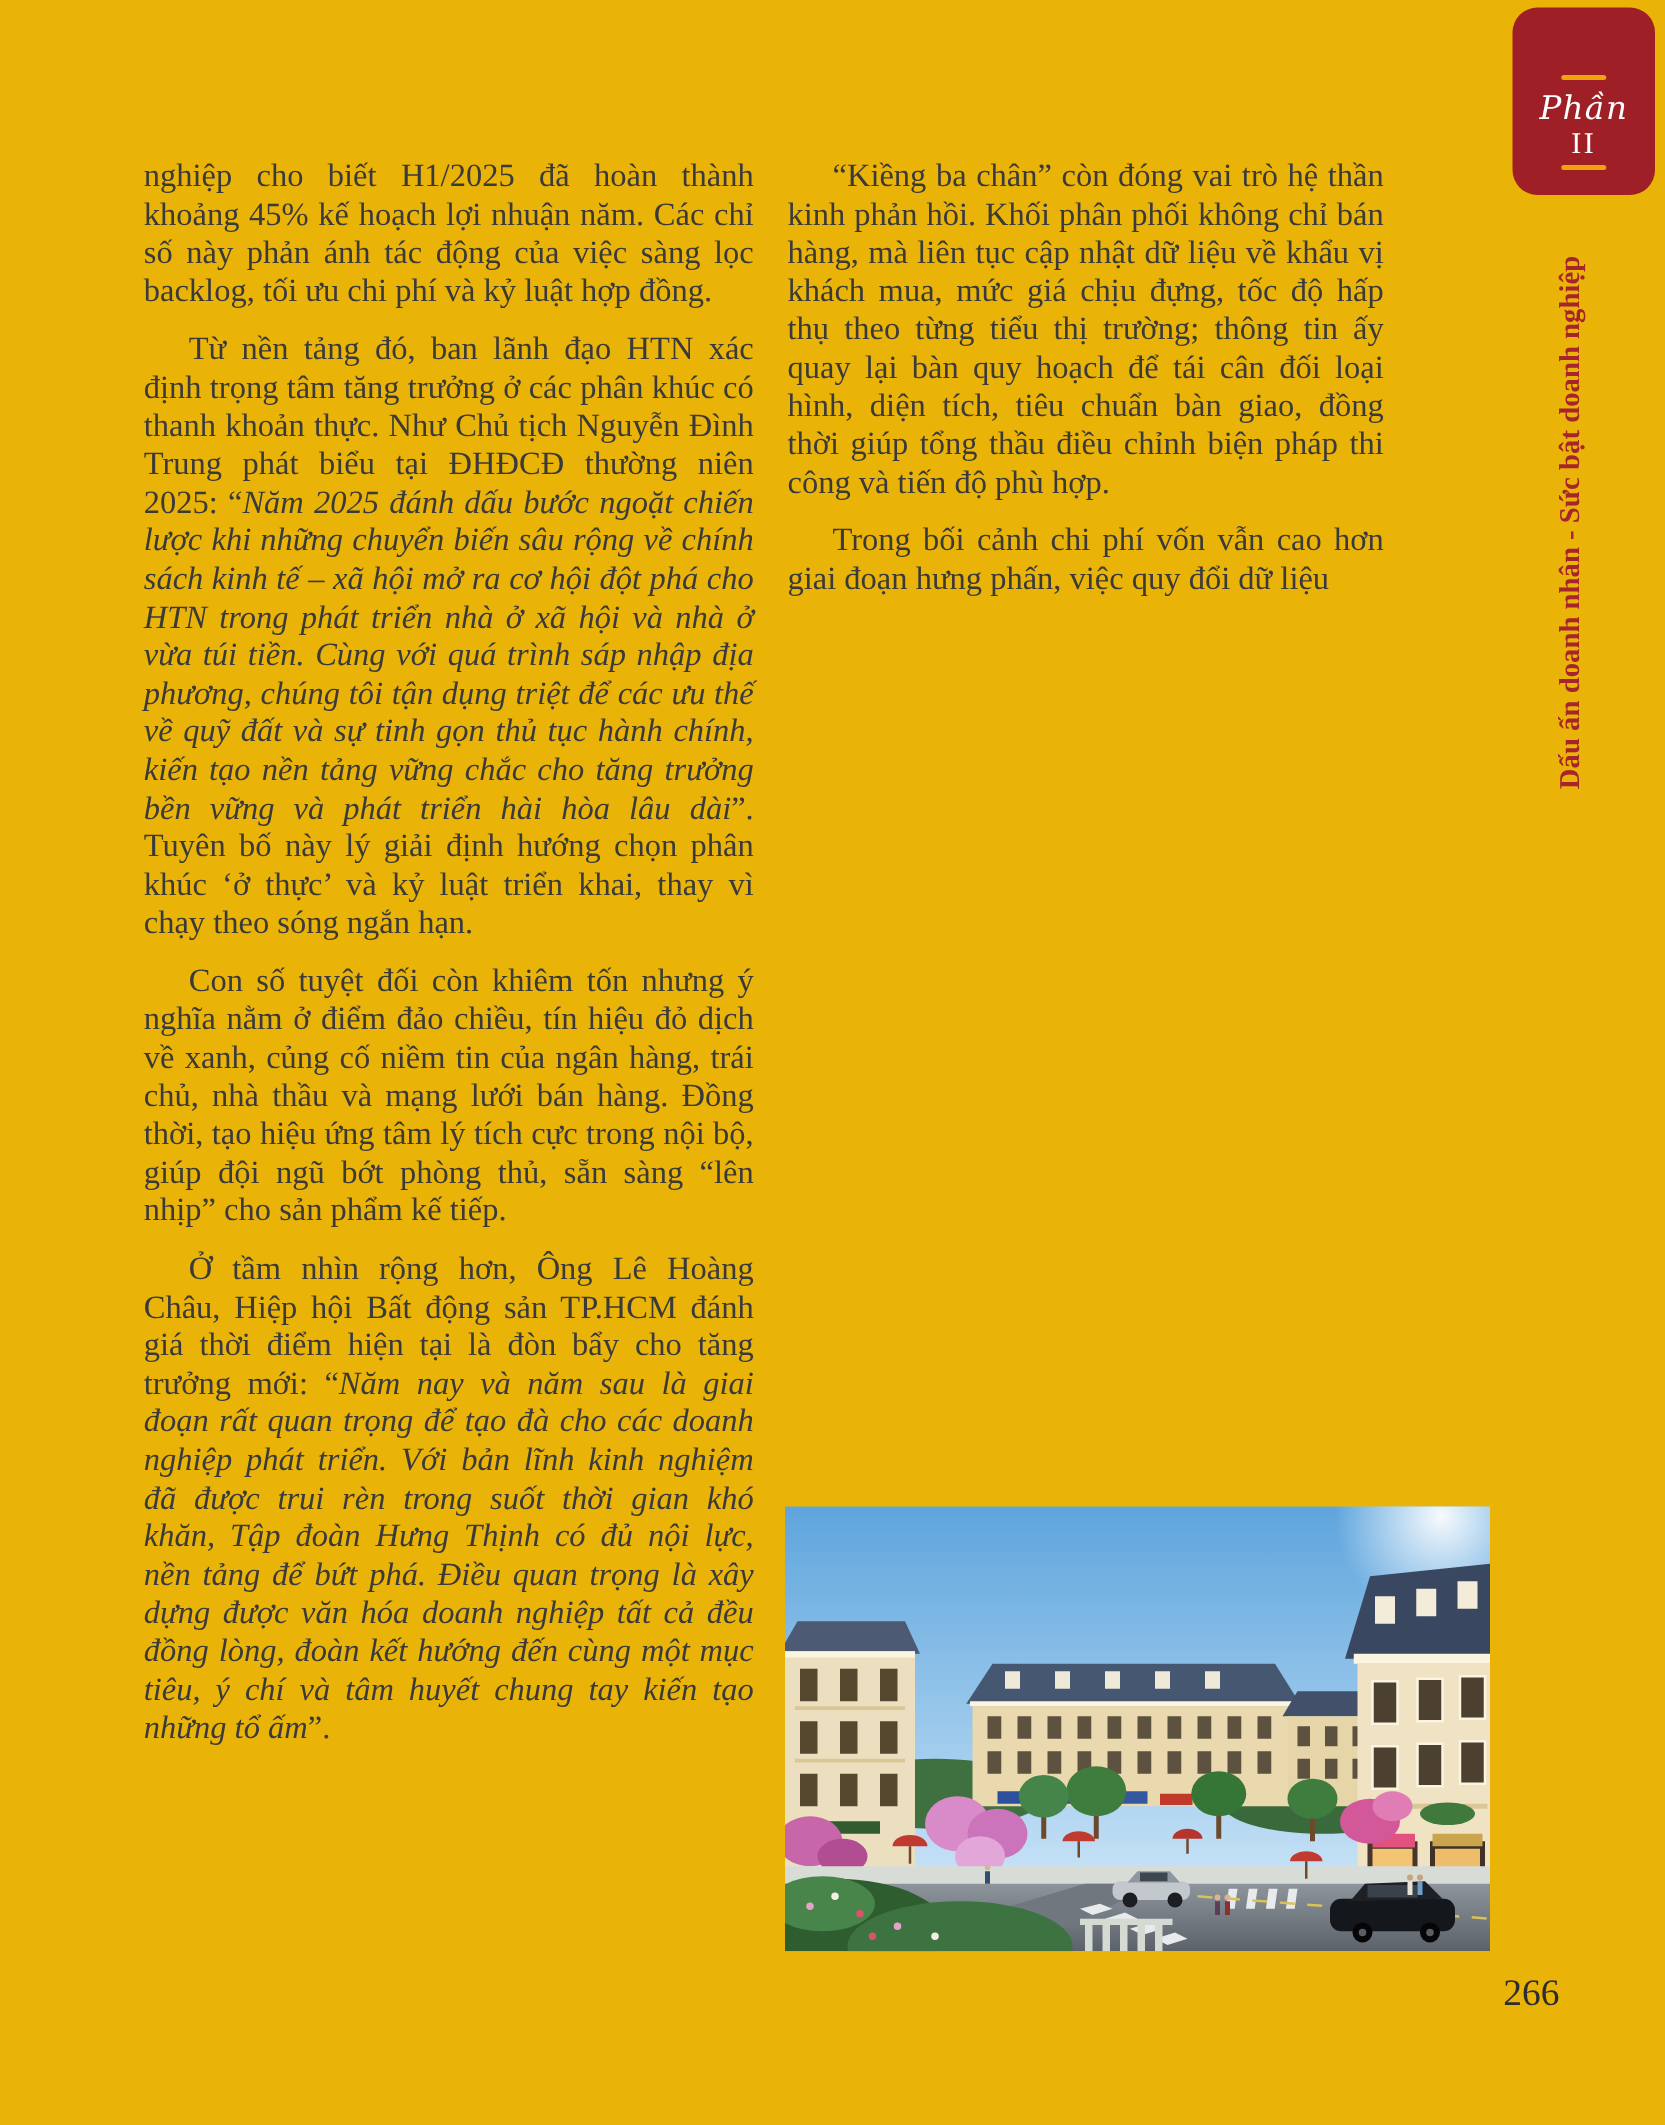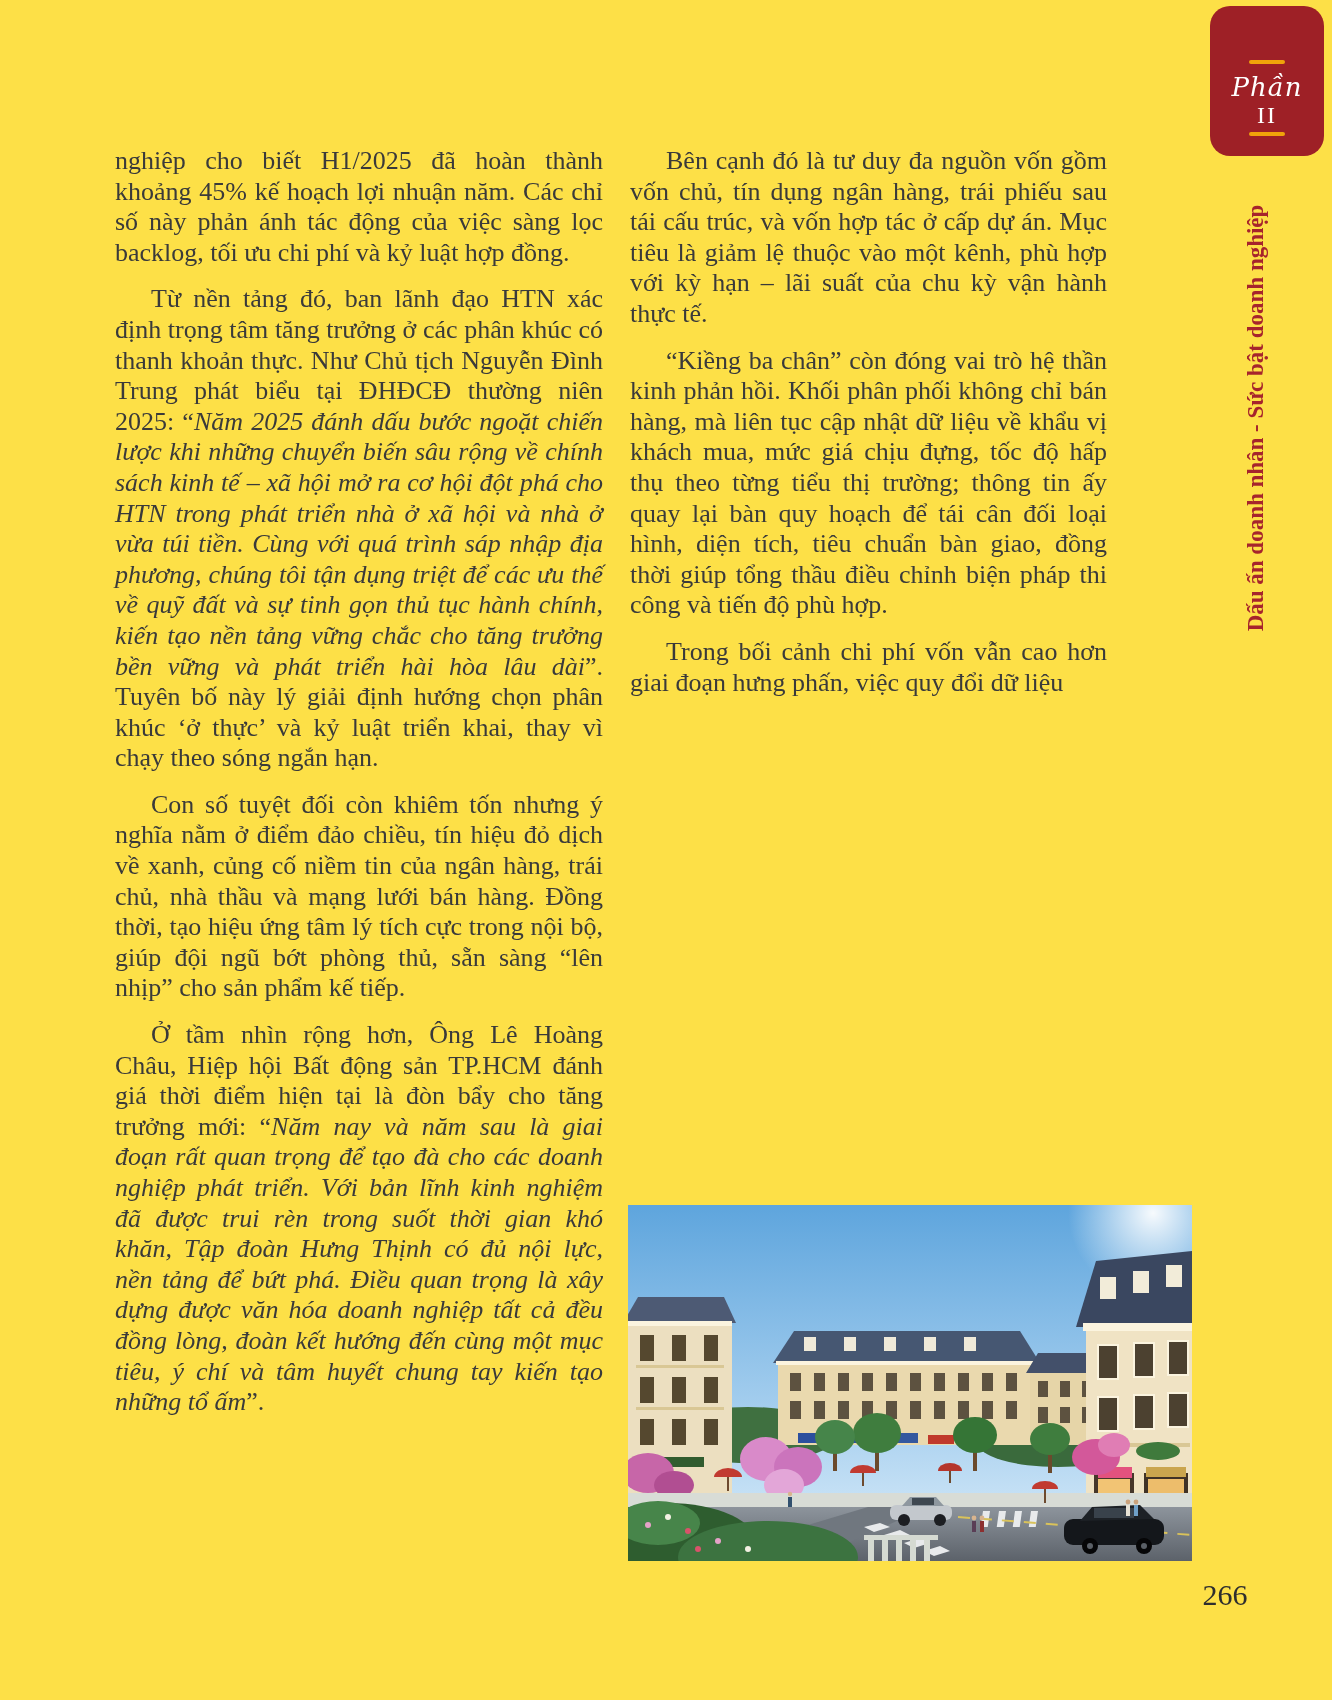--- a/index.html
+++ b/index.html
@@ -1,32 +1,31 @@
 <!DOCTYPE html>
 <html lang="vi"><head>
 <meta charset="utf-8">
 <style>
   html,body{margin:0;padding:0;background:#ffffff;}
   .page{
     position:relative;
     width:1332px;height:1700px;
-    background:#fde047;
+    background:#eab308;
     overflow:hidden;
     font-family:"Liberation Serif", serif;
   }
 
   
   .col{
     position:absolute;
     top:126px;
     color:#3a3a3a;
     font-size:26px;
     line-height:30.6px;
     text-align:justify;
-    margin-top:20px;
   }
   .col-left{left:115px;width:488px;}
   .col-right{left:630px;width:477px;}
   .col p{margin:0 0 16px 0;text-indent:36px;}
   .col p.no-indent{text-indent:0;}
   .col .it{font-style:italic;}
 
   
   .section-tab{
     position:absolute;
@@ -103,21 +102,20 @@
     <span class="spine-text" style="color: rgb(166, 36, 44);">Dấu ấn doanh nhân - Sức bật doanh nghiệp</span>
   </div>
 
   <div class="col col-left">
       <p class="no-indent"><span>nghiệp cho biết H1/2025 đã hoàn thành khoảng 45% kế hoạch lợi nhuận năm. Các chỉ số này phản ánh tác động của việc sàng lọc backlog, tối ưu chi phí và kỷ luật hợp đồng.</span></p>
       <p><span>Từ nền tảng đó, ban lãnh đạo HTN xác định trọng tâm tăng trưởng ở các phân khúc có thanh khoản thực. Như Chủ tịch Nguyễn Đình Trung phát biểu tại ĐHĐCĐ thường niên 2025: “</span><span class="it">Năm 2025 đánh dấu bước ngoặt chiến lược khi những chuyển biến sâu rộng về chính sách kinh tế – xã hội mở ra cơ hội đột phá cho HTN trong phát triển nhà ở xã hội và nhà ở vừa túi tiền. Cùng với quá trình sáp nhập địa phương, chúng tôi tận dụng triệt để các ưu thế về quỹ đất và sự tinh gọn thủ tục hành chính, kiến tạo nền tảng vững chắc cho tăng trưởng bền vững và phát triển hài hòa lâu dài</span><span>”. Tuyên bố này lý giải định hướng chọn phân khúc ‘ở thực’ và kỷ luật triển khai, thay vì chạy theo sóng ngắn hạn.</span></p>
       <p><span>Con số tuyệt đối còn khiêm tốn nhưng ý nghĩa nằm ở điểm đảo chiều, tín hiệu đỏ dịch về xanh, củng cố niềm tin của ngân hàng, trái chủ, nhà thầu và mạng lưới bán hàng. Đồng thời, tạo hiệu ứng tâm lý tích cực trong nội bộ, giúp đội ngũ bớt phòng thủ, sẵn sàng “lên nhịp” cho sản phẩm kế tiếp.</span></p>
       <p><span>Ở tầm nhìn rộng hơn, Ông Lê Hoàng Châu, Hiệp hội Bất động sản TP.HCM đánh giá thời điểm hiện tại là đòn bẩy cho tăng trưởng mới: “</span><span class="it">Năm nay và năm sau là giai đoạn rất quan trọng để tạo đà cho các doanh nghiệp phát triển. Với bản lĩnh kinh nghiệm đã được trui rèn trong suốt thời gian khó khăn, Tập đoàn Hưng Thịnh có đủ nội lực, nền tảng để bứt phá. Điều quan trọng là xây dựng được văn hóa doanh nghiệp tất cả đều đồng lòng, đoàn kết hướng đến cùng một mục tiêu, ý chí và tâm huyết chung tay kiến tạo những tổ ấm</span><span>”.</span></p>
     </div>
   <div class="col col-right">
-      <p><span>Bên cạnh đó là tư duy đa nguồn vốn gồm vốn chủ, tín dụng ngân hàng, trái phiếu sau tái cấu trúc, và vốn hợp tác ở cấp dự án. Mục tiêu là giảm lệ thuộc vào một kênh, phù hợp với kỳ hạn – lãi suất của chu kỳ vận hành thực tế.</span></p>
       <p><span>“Kiềng ba chân” còn đóng vai trò hệ thần kinh phản hồi. Khối phân phối không chỉ bán hàng, mà liên tục cập nhật dữ liệu về khẩu vị khách mua, mức giá chịu đựng, tốc độ hấp thụ theo từng tiểu thị trường; thông tin ấy quay lại bàn quy hoạch để tái cân đối loại hình, diện tích, tiêu chuẩn bàn giao, đồng thời giúp tổng thầu điều chỉnh biện pháp thi công và tiến độ phù hợp.</span></p>
       <p><span>Trong bối cảnh chi phí vốn vẫn cao hơn giai đoạn hưng phấn, việc quy đổi dữ liệu</span></p>
     </div>
 
   <div class="photo">
     <svg viewBox="0 0 564 356" preserveAspectRatio="none">
       <defs>
         <linearGradient id="sky" x1="0" y1="0" x2="0" y2="1">
           <stop offset="0" stop-color="#5ea5dd"></stop>
           <stop offset="0.6" stop-color="#a8d0ef"></stop>

